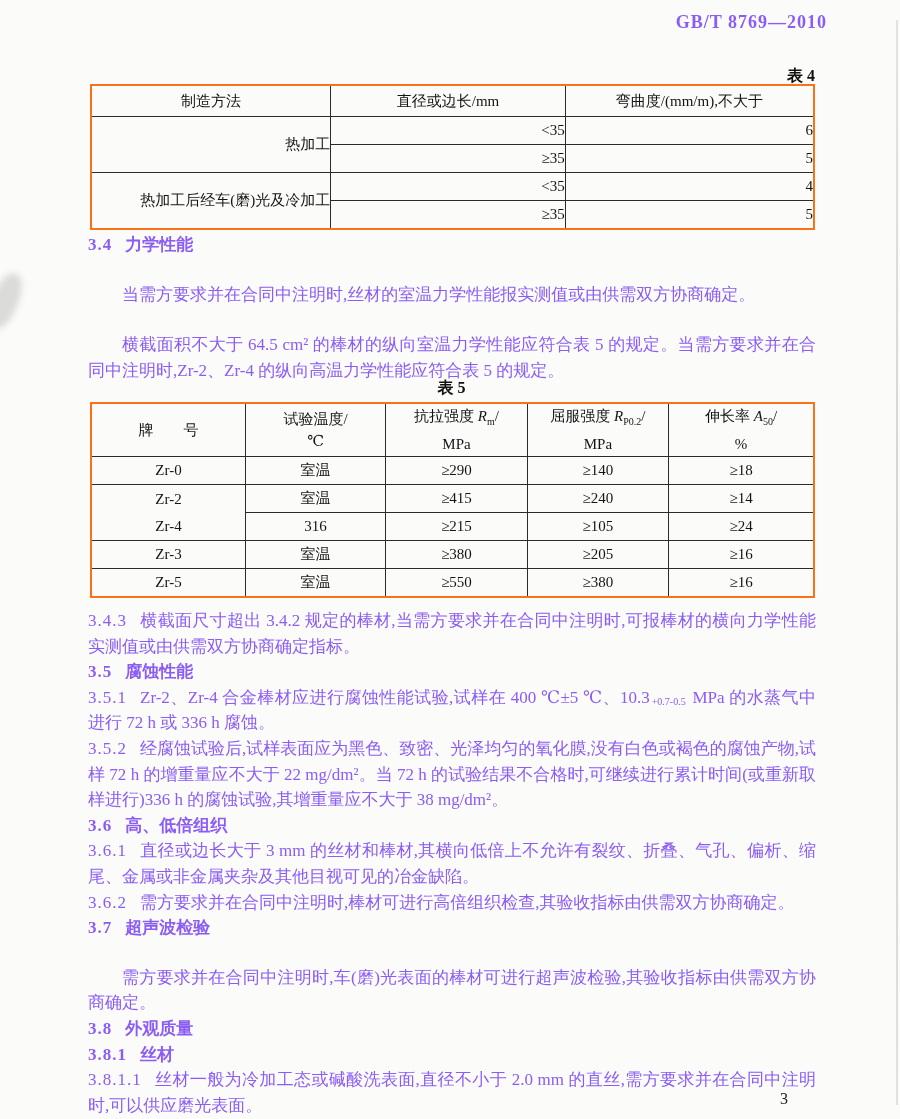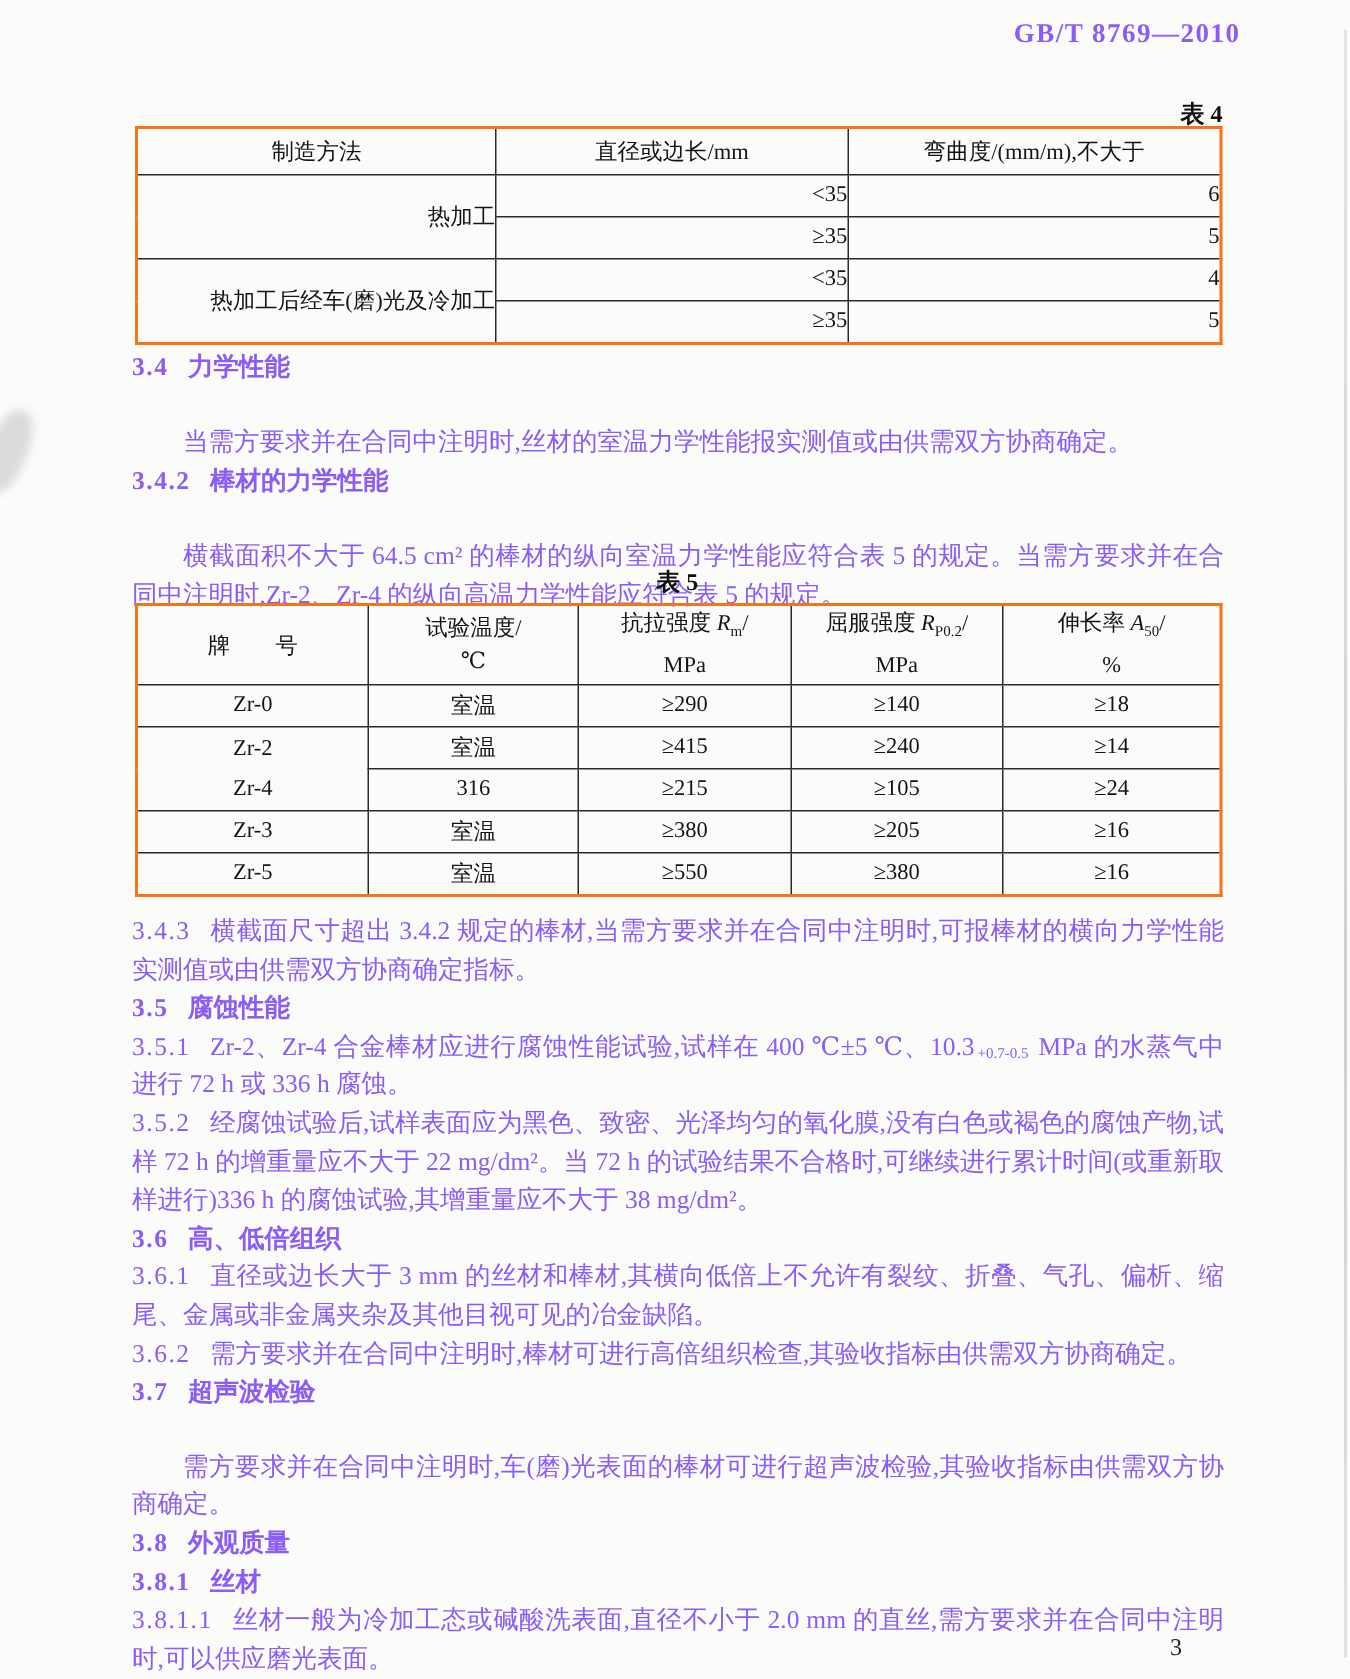--- a/index.html
+++ b/index.html
@@ -133,23 +133,20 @@
       <td>5</td>
     </tr>
   </tbody>
     </table>
 
   <div class="textblock" id="block-a">
     <p class="line head">
       <span class="cnum">3.4</span><span>力学性能</span>
     </p>
     <p class="line indent">当需方要求并在合同中注明时,丝材的室温力学性能报实测值或由供需双方协商确定。</p>
-    <p class="line head">
-      <span class="cnum">3.4.2</span><span>棒材的力学性能</span>
-    </p>
     <p class="line indent">横截面积不大于 64.5 cm² 的棒材的纵向室温力学性能应符合表 5 的规定。当需方要求并在合同中注明时,Zr-2、Zr-4 的纵向高温力学性能应符合表 5 的规定。</p>
   </div>
 
   <div class="tbl-caption" id="caption5">表 5</div>
 
   <table id="table5">
     <colgroup>
         <col style="width:154px">
         <col style="width:140px">
         <col style="width:141px">

